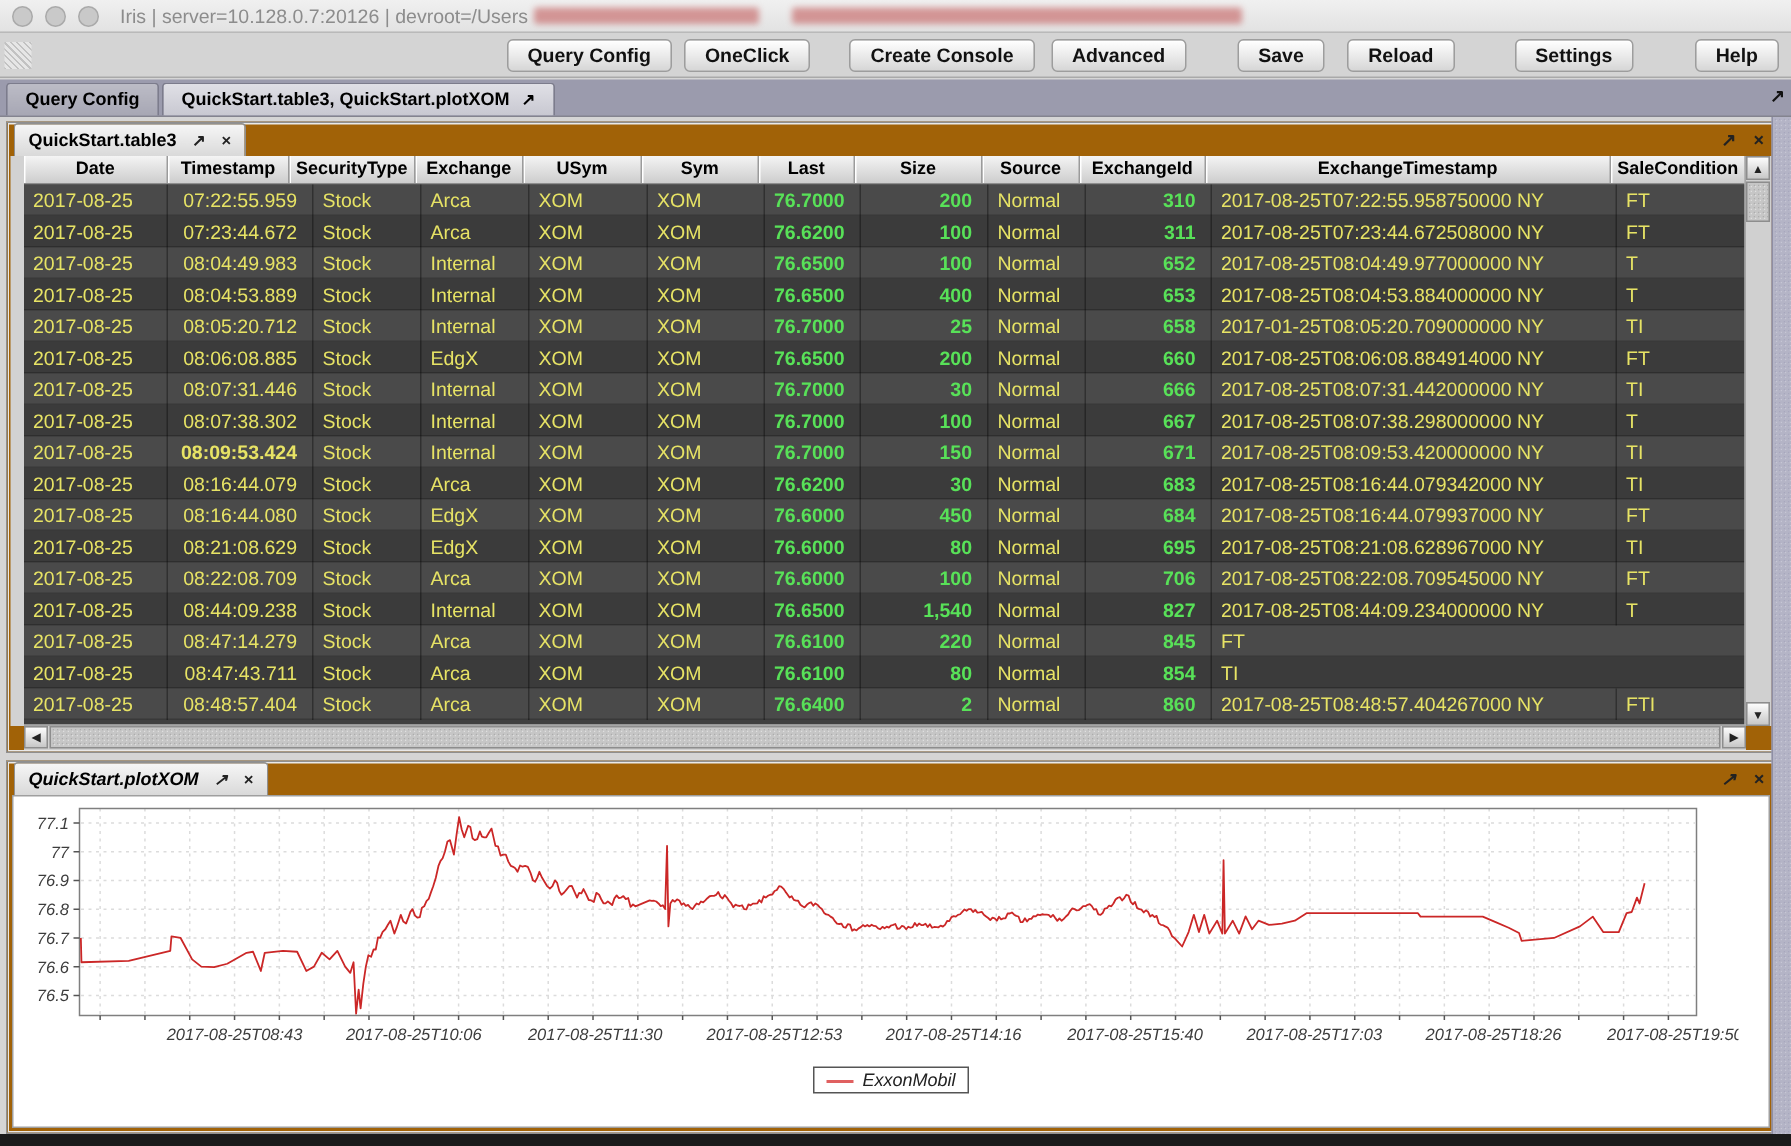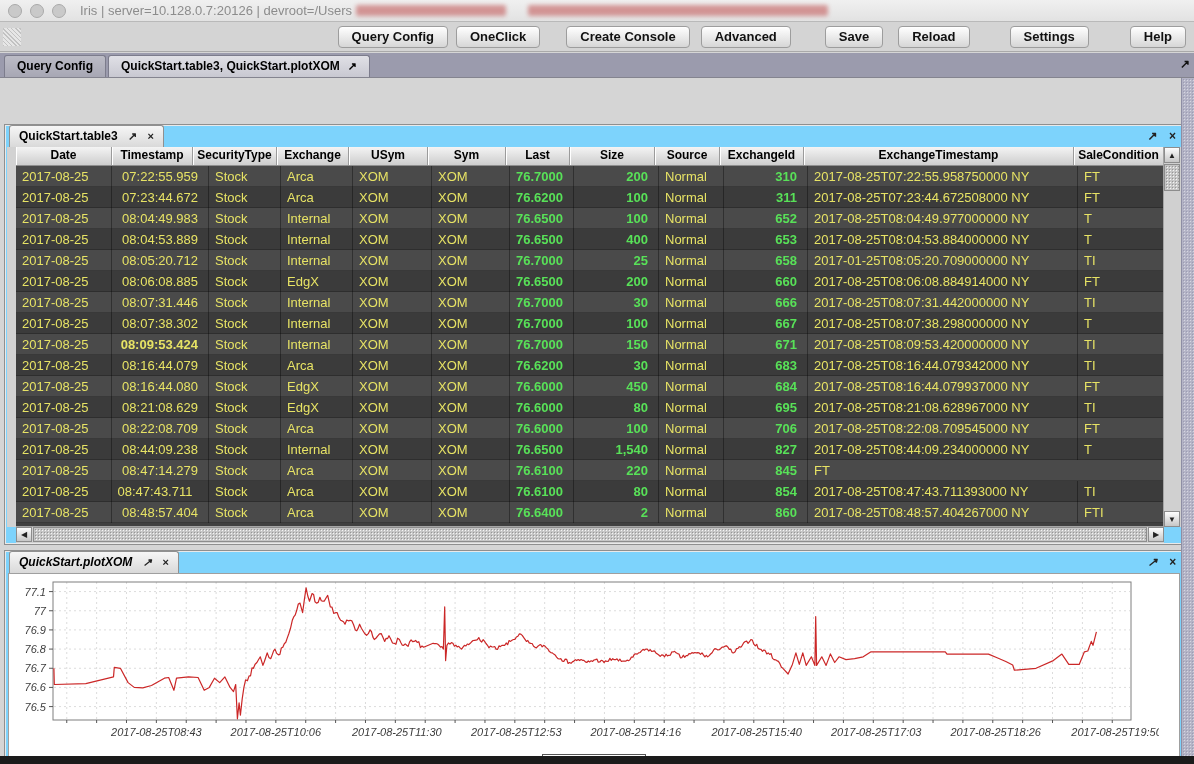--- a/index.html
+++ b/index.html
@@ -24,21 +24,21 @@
   
   .tabstrip{position:absolute;left:0;top:53px;width:100%;height:25px;background:#9b9bad;
             border-bottom:1px solid #84848f;display:flex;align-items:flex-end;padding-left:4px;box-sizing:border-box;}
   .mtab{height:21px;line-height:21px;padding:0 12px;font-size:12px;font-weight:bold;color:#000;
         border:1px solid #7c7c8c;border-bottom:none;margin-right:2px;border-radius:3px 3px 0 0;}
   .mtab.inactive{background:linear-gradient(#bcbcc6,#a7a7b4);}
   .mtab.active{background:linear-gradient(#e0e0e6,#c8c8d1);}
   .mtab .fl{margin-left:8px;font-size:11px;}
   .strip-float{position:absolute;right:4px;top:4px;font-size:12px;color:#111;font-weight:bold;}
   
-  .panel{position:absolute;background:#7dd3fc;border:1px solid #8f8f8f;box-shadow:0 0 0 1px #e9e9e9 inset;margin-top:43px;}
+  .panel{position:absolute;background:#a16207;border:1px solid #8f8f8f;box-shadow:0 0 0 1px #e9e9e9 inset;}
   .panel-hdr{position:relative;height:22px;}
   .ptab{position:absolute;left:4px;bottom:0;height:21px;line-height:21px;padding:0 9px;
         background:linear-gradient(#f6f6f6,#d9d9d9);border:1px solid #909090;border-bottom:none;
         border-radius:3px 3px 0 0;font-size:12px;font-weight:bold;color:#000;}
   .ptab .ic{margin-left:7px;font-size:11px;font-weight:bold;color:#222;}
   .hdr-icons{position:absolute;right:7px;top:4px;font-size:12px;font-weight:bold;color:#222;}
   .hdr-icons span{margin-left:8px;}
   
   .leftstrip{position:absolute;left:2px;top:22px;bottom:17px;width:9px;background:#d2d2d2;border-right:1px solid #9d9d9d;}
   .grid{position:absolute;left:11px;top:22px;right:19px;bottom:17px;background:#404040;overflow:hidden;}
@@ -341,30 +341,29 @@
           <div class="td l yellow" style="width: 79px;">XOM</div>
           <div class="td l yellow" style="width: 78px;">XOM</div>
           <div class="td r green" style="width: 64px;">76.6100</div>
           <div class="td r green" style="width: 85px;">220</div>
           <div class="td l yellow" style="width: 65px;">Normal</div>
           <div class="td r green" style="width: 84px;">845</div>
           <div class="td l yellow" style="width: 80px;">FT</div>
         </div>
         <div class="trow even">
           <div class="td l yellow" style="width: 96px;">2017-08-25</div>
-          <div class="td r yellow" style="width: 97px; text-align: center;">08:47:43.711</div>
+          <div class="td r yellow" style="width: 97px;">08:47:43.711</div>
           <div class="td l yellow" style="width: 72px;">Stock</div>
           <div class="td l yellow" style="width: 72px;">Arca</div>
           <div class="td l yellow" style="width: 79px;">XOM</div>
           <div class="td l yellow" style="width: 78px;">XOM</div>
           <div class="td r green" style="width: 64px;">76.6100</div>
           <div class="td r green" style="width: 85px;">80</div>
           <div class="td l yellow" style="width: 65px;">Normal</div>
           <div class="td r green" style="width: 84px;">854</div>
-          <div class="td l yellow" style="width: 270px;">2017-08-25T08:47:43.711393000 NY</div>
           <div class="td l yellow" style="width: 80px;">TI</div>
         </div>
         <div class="trow odd">
           <div class="td l yellow" style="width: 96px;">2017-08-25</div>
           <div class="td r yellow" style="width: 97px;">08:48:57.404</div>
           <div class="td l yellow" style="width: 72px;">Stock</div>
           <div class="td l yellow" style="width: 72px;">Arca</div>
           <div class="td l yellow" style="width: 79px;">XOM</div>
           <div class="td l yellow" style="width: 78px;">XOM</div>
           <div class="td r green" style="width: 64px;">76.6400</div>

